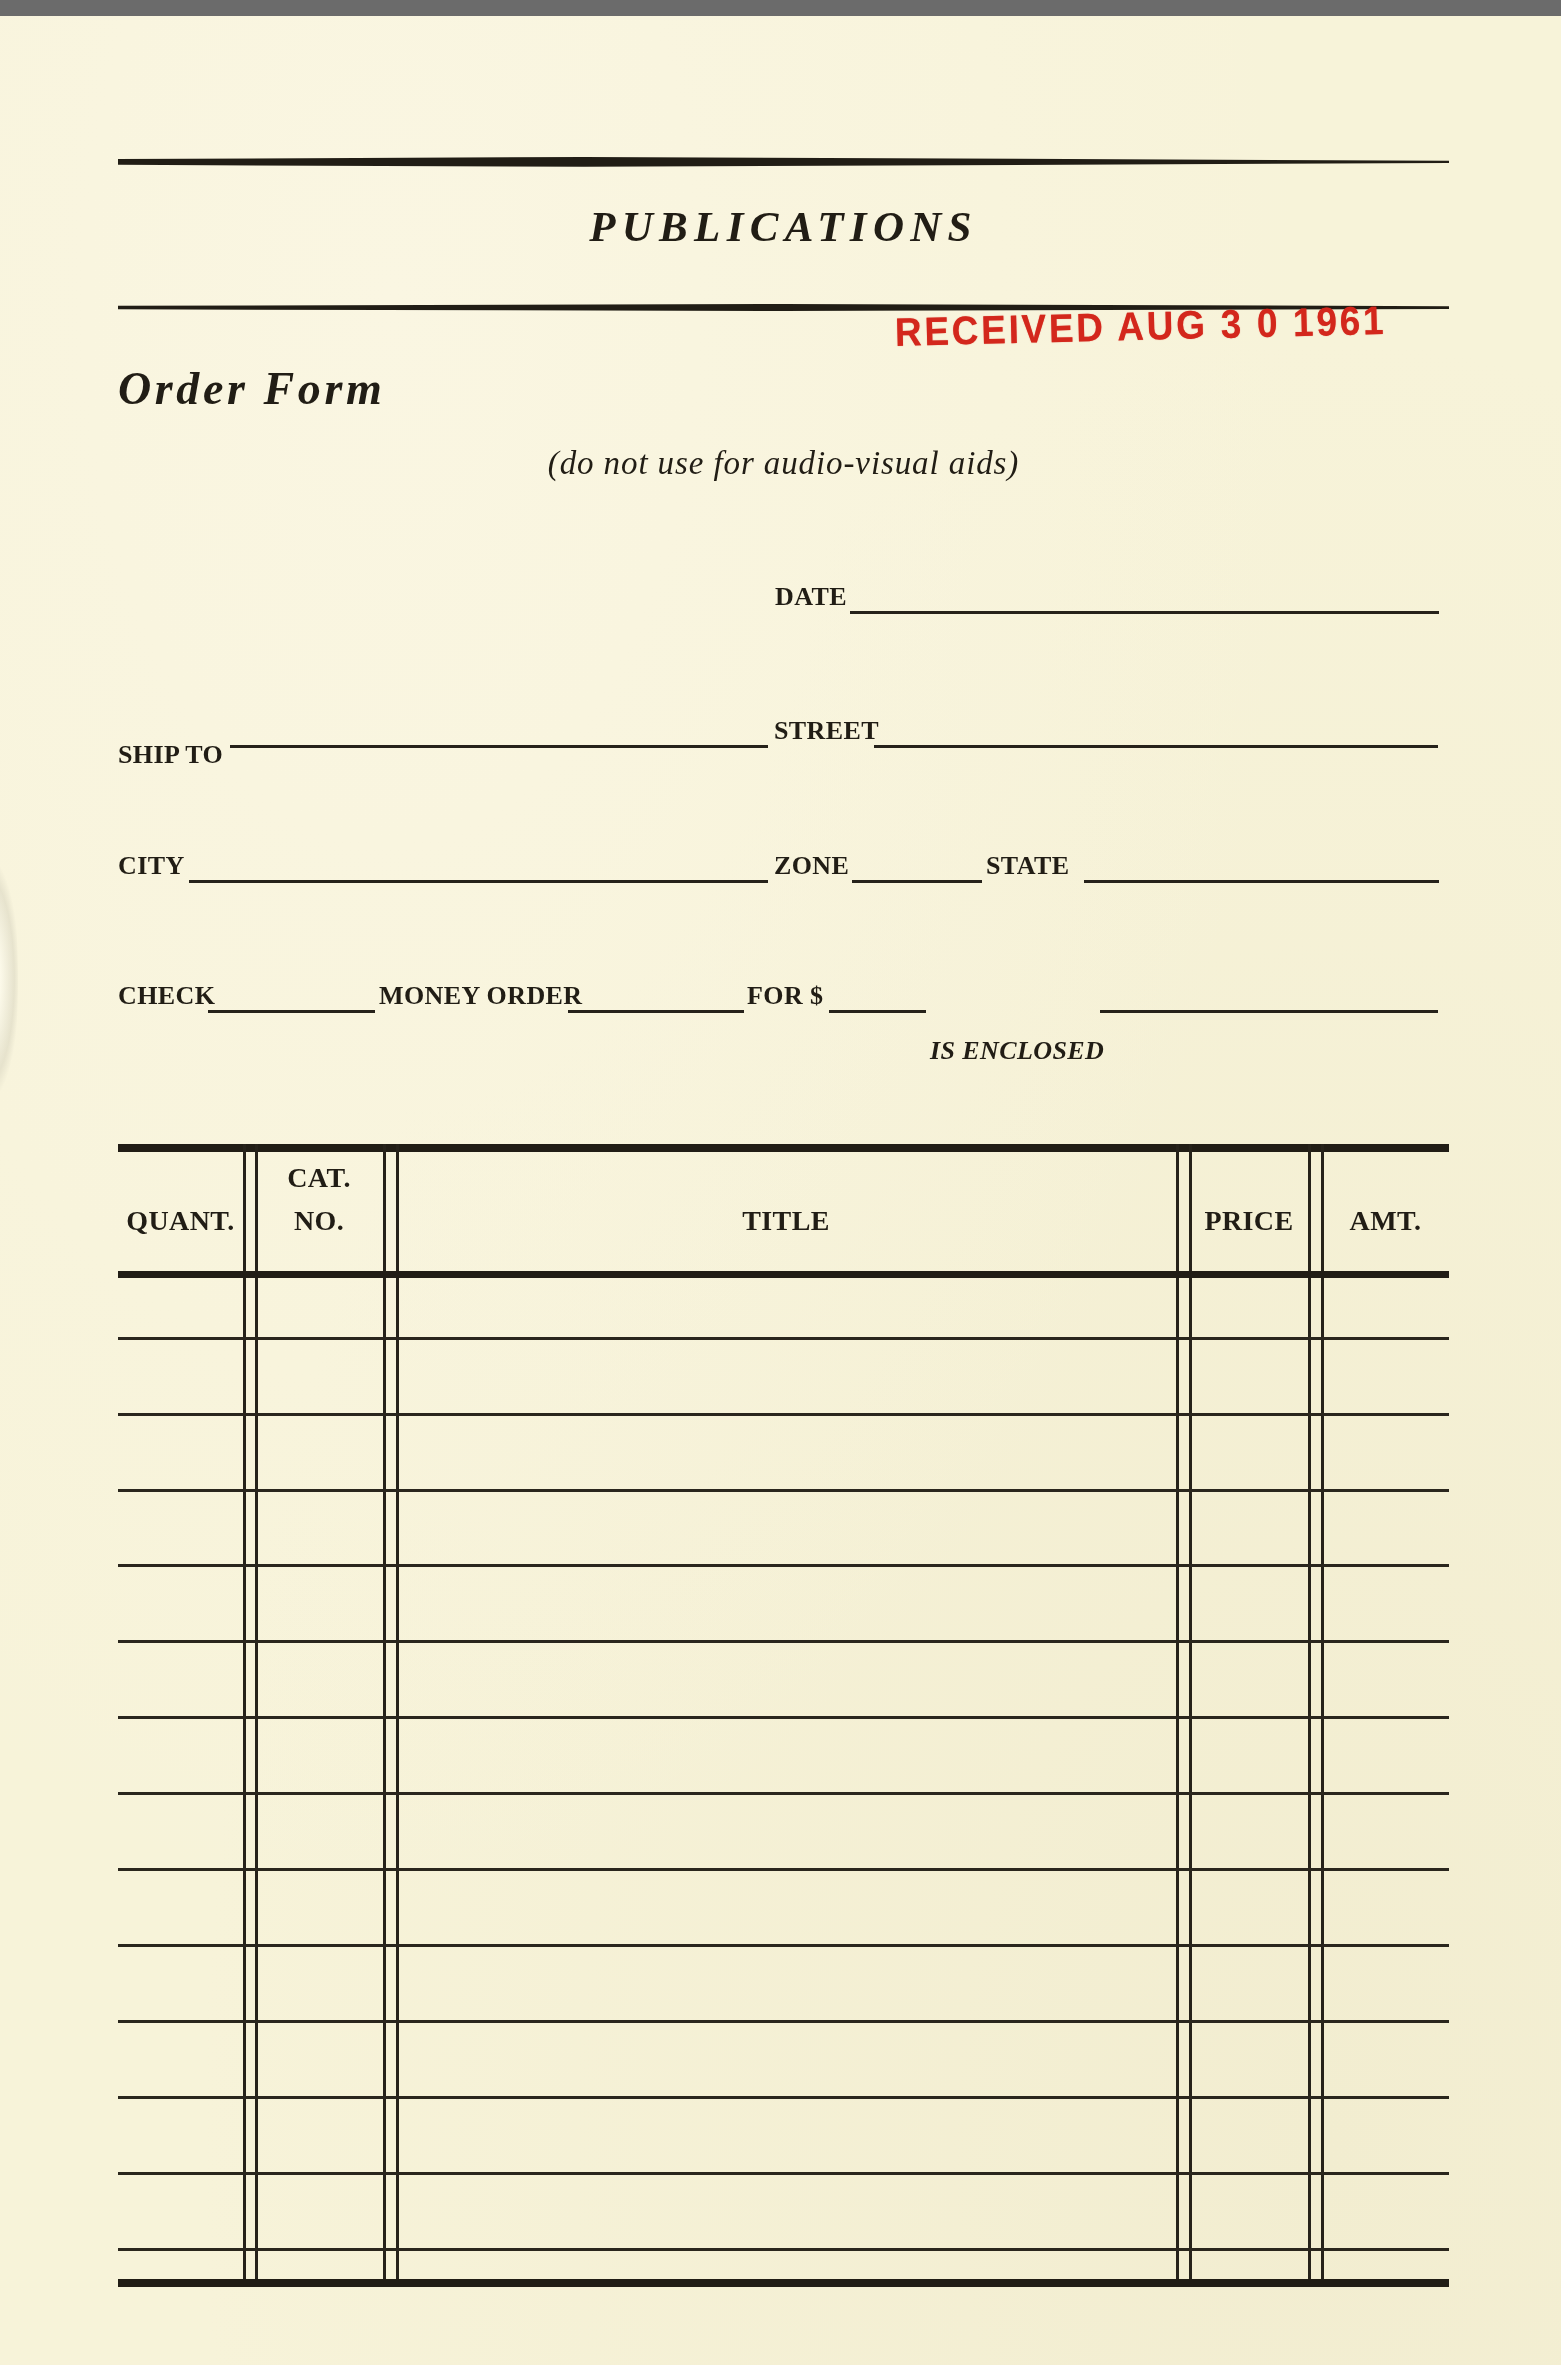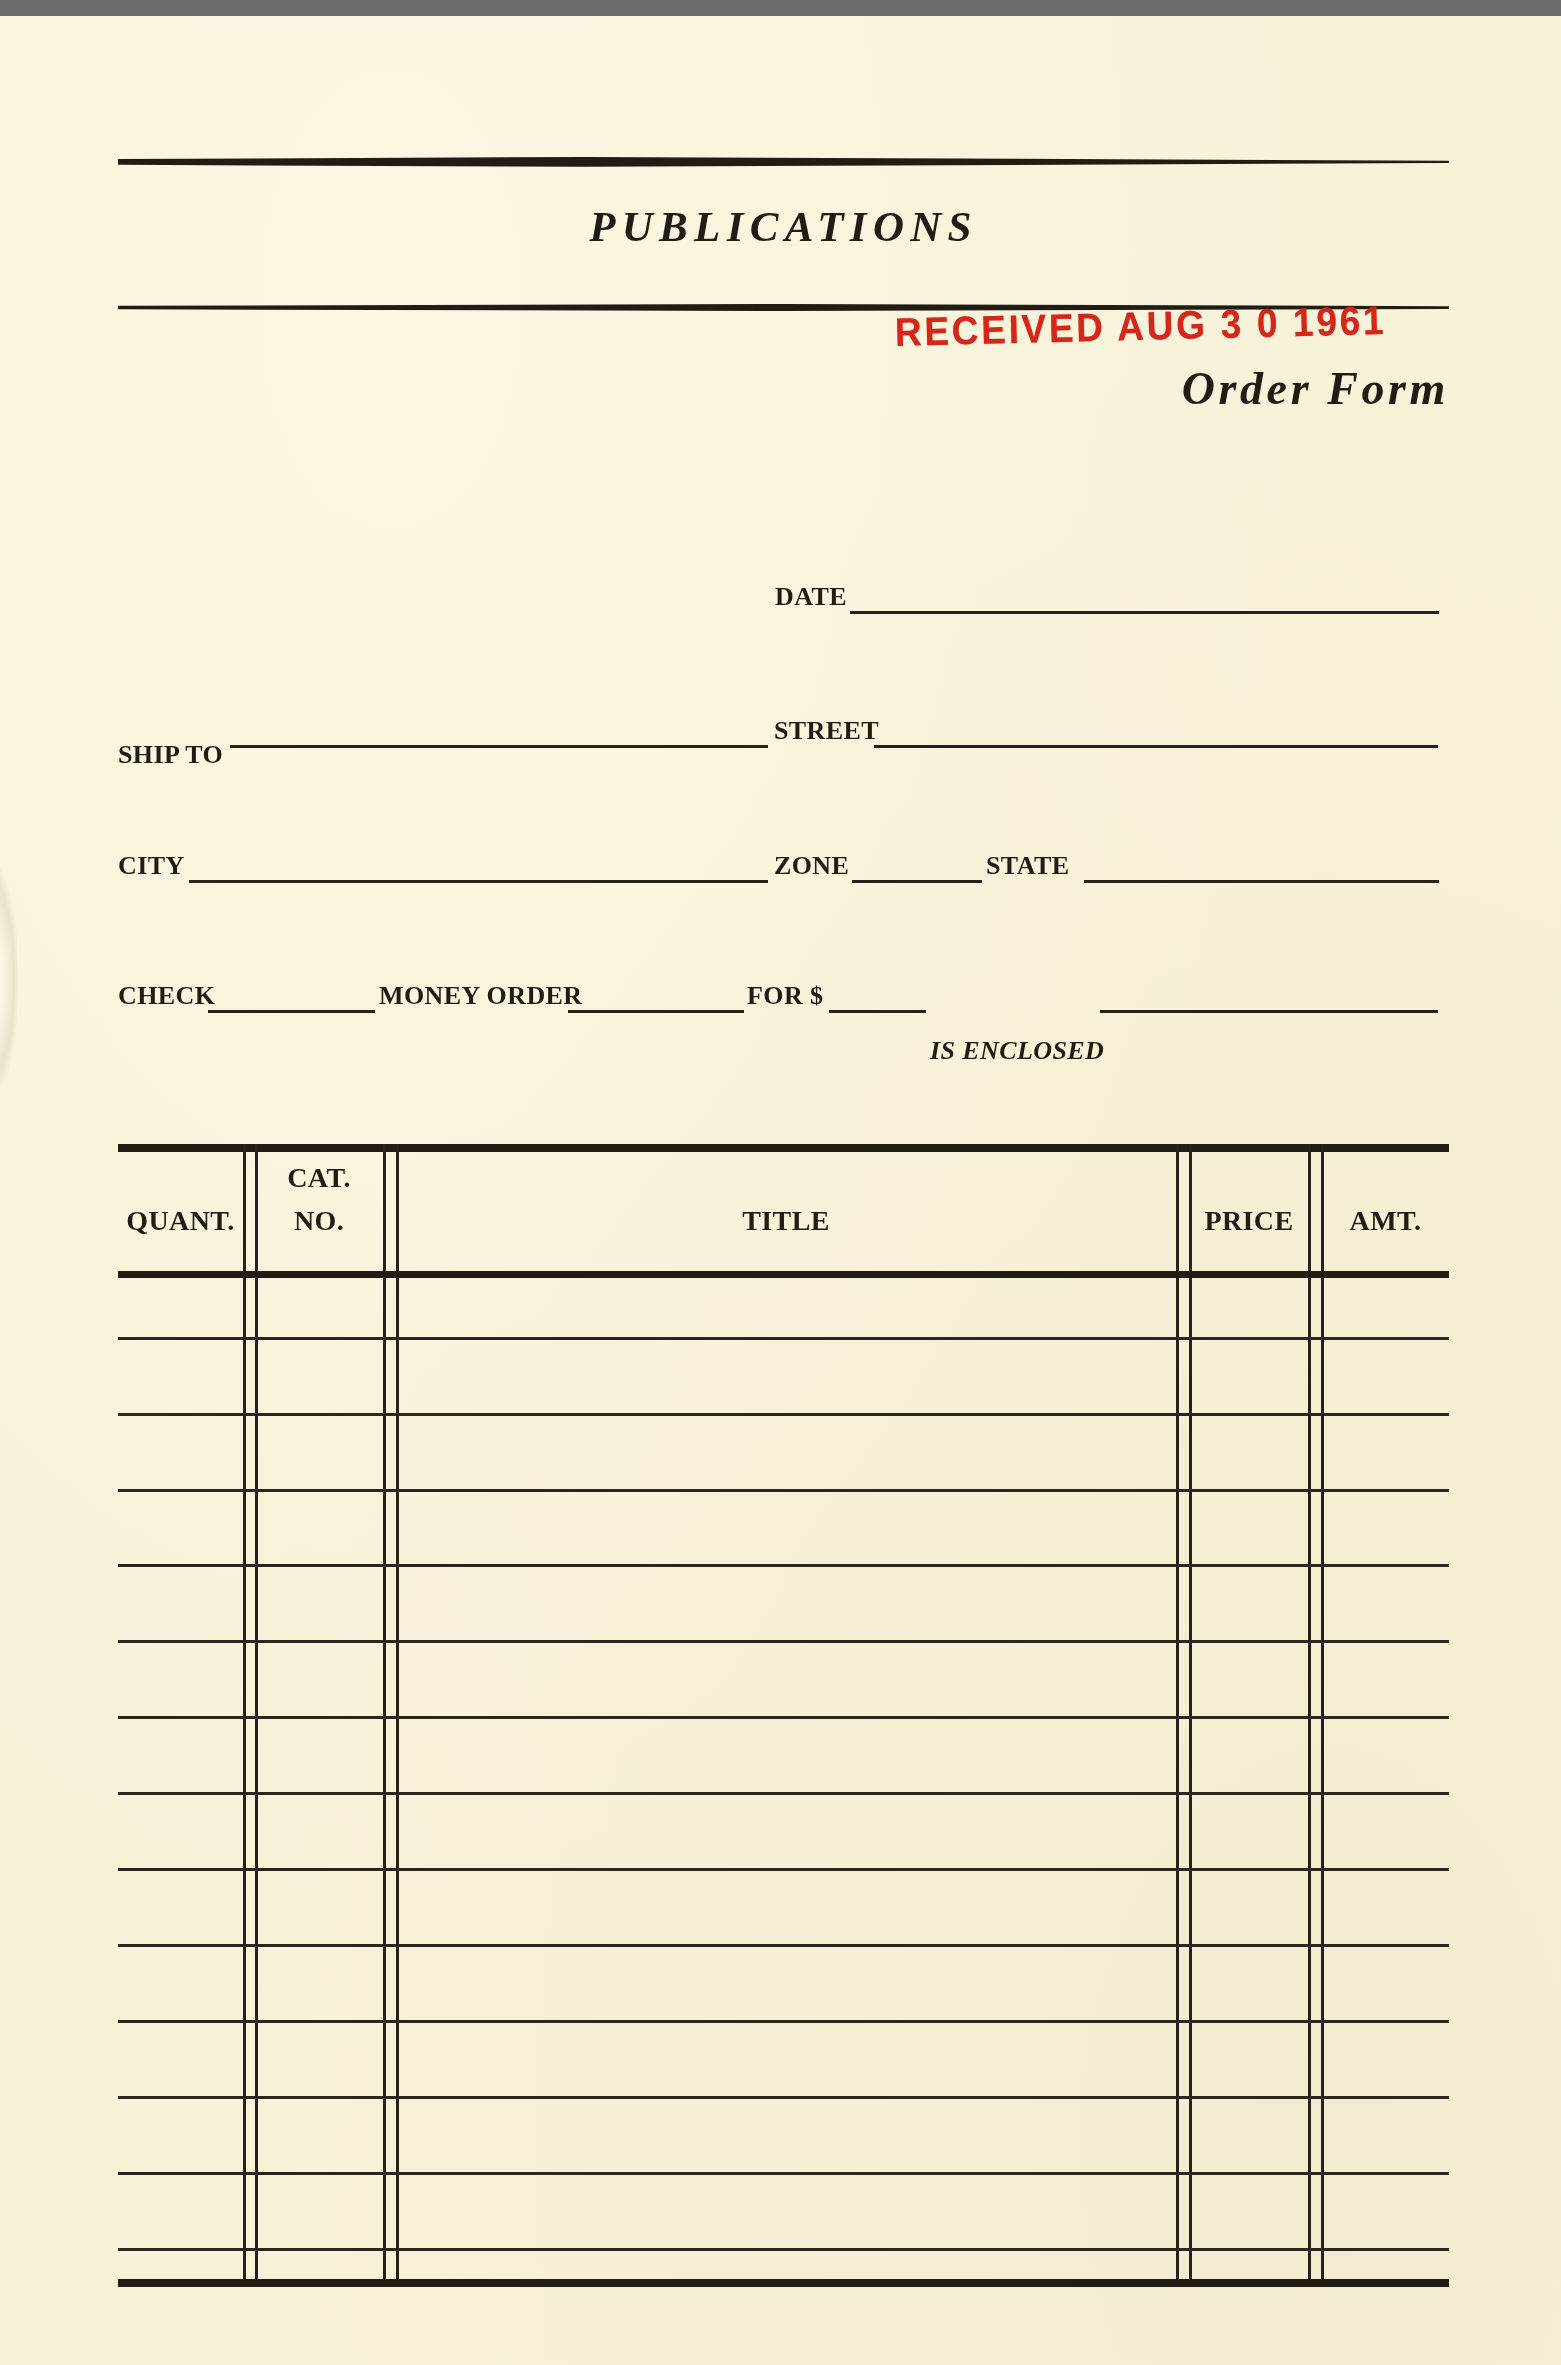--- a/index.html
+++ b/index.html
@@ -18,21 +18,21 @@
   }
   .rule { position:absolute; background:#211d15; }
   .rule-taper-a { clip-path: polygon(0 20%, 35% 0, 100% 38%, 100% 62%, 35% 100%, 0 80%); }
   .rule-taper-b { clip-path: polygon(0 25%, 50% 0, 100% 30%, 100% 70%, 50% 100%, 0 75%); }
   .big-title {
     position:absolute; left:118px; width:1331px; text-align:center;
     font-weight:bold; font-style:italic;
     font-size:43px; letter-spacing:6.3px;
   }
   .mid-title {
-    position:absolute; left:118px; width:1331px; text-align:right;
+    position:absolute; left:118px; width:1331px; text-align:left;
     font-weight:bold; font-style:italic;
     font-size:46px; letter-spacing:3.6px;
   }
   .note {
     position:absolute; left:118px; width:1331px; text-align:center;
     font-style:italic; font-size:33px; letter-spacing:0.9px;
   }
   .stamp {
     position:absolute;
     font-family:"Liberation Sans", sans-serif;
@@ -70,20 +70,21 @@
   <div class="rule rule-taper-a" style="left:118px; top:141px; width:1331px; height:9.8px;"></div>
 
   <div class="big-title" style="top:186px;">PUBLICATIONS</div>
 
   <div class="rule rule-taper-b" style="left:118px; top:288px; width:1331px; height:7.1px;"></div>
 
   <div class="stamp" style="left:895px; top:296px; color:#d3271c;">RECEIVED AUG 3 0 1961</div>
 
   <div class="mid-title" style="top:346px;">Order Form</div>
 
+  <div class="note" style="top:429px;">(do not use for audio-visual aids)</div>
 
   <div class="label" style="left:775px; top:566px;">DATE</div>
   <div class="fline" style="left:850px; top:595px; width:589px;"></div>
 
   <div class="label" style="left:118px; top:724px;">SHIP TO</div>
   <div class="fline" style="left:230px; top:729px; width:538px;"></div>
   <div class="label" style="left:774px; top:700px;">STREET</div>
   <div class="fline" style="left:874px; top:729px; width:564px;"></div>
 
   <div class="label" style="left:118px; top:835px;">CITY</div>

